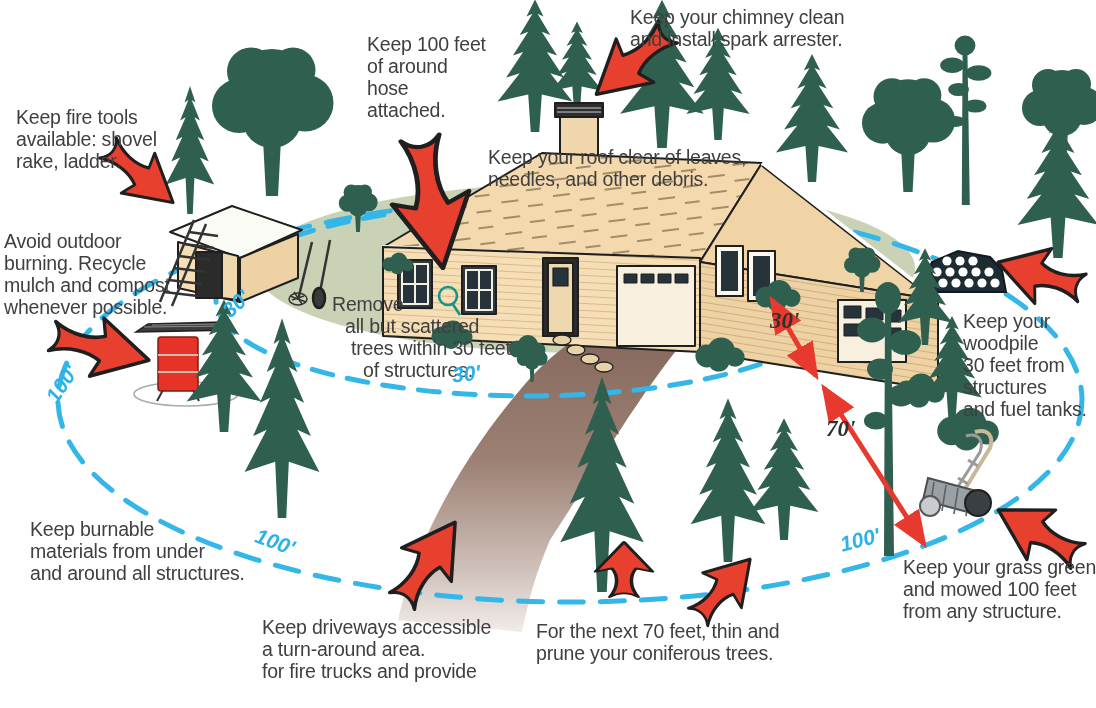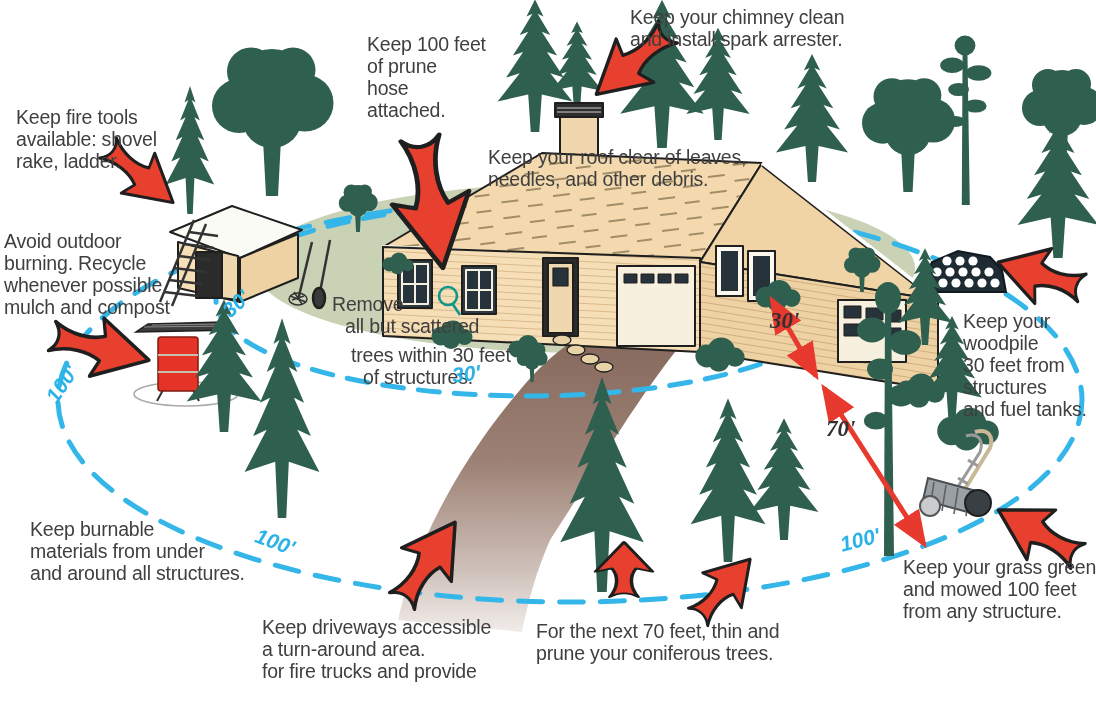--- a/index.html
+++ b/index.html
@@ -3,21 +3,21 @@
 <meta charset="utf-8">
 <style>
   html,body{margin:0;padding:0;background:#fff;}
   #stage{position:relative;width:1096px;height:708px;overflow:hidden;background:#fff;
          font-family:"Liberation Sans",sans-serif;}
   #art{position:absolute;left:0;top:0;}
   .note{position:absolute;font-family:"Liberation Sans",sans-serif;font-size:19.5px;
         line-height:1.13;color:#3f3f3f;white-space:nowrap;letter-spacing:-0.2px;}
   .note span{display:block;}
   .stagger span:nth-child(2){padding-left:13px;}
-  .stagger span:nth-child(3){padding-left:19px;margin-top:7px;}
+  .stagger span:nth-child(3){padding-left:19px;}
   .stagger span:nth-child(4){padding-left:31px;}
   .ringlab{position:absolute;font-family:"Liberation Sans",sans-serif;font-style:italic;
            font-weight:bold;font-size:21px;color:#2bb3e8;white-space:nowrap;}
   .measlab{position:absolute;font-family:"Liberation Serif",serif;font-style:italic;
            font-weight:600;font-size:23px;color:#303030;white-space:nowrap;}
 </style>
 </head>
 <body>
 
 <div id="stage">
@@ -289,41 +289,41 @@
   </g>
 </svg>
 
 <div class="note" style="left:630px;top:6px;">
   <span>Keep your chimney clean</span>
   <span>and install spark arrester.</span>
 </div>
 
 <div class="note" style="left:367px;top:33px;">
   <span>Keep 100 feet</span>
-  <span>of prune</span>
+  <span>of around</span>
   <span>hose</span>
   <span>attached.</span>
 </div>
 
 <div class="note" style="left:488px;top:146px;">
   <span>Keep your roof clear of leaves,</span>
   <span>needles, and other debris.</span>
 </div>
 
 <div class="note" style="left:16px;top:106px;">
   <span>Keep fire tools</span>
   <span>available: shovel</span>
   <span>rake, ladder.</span>
 </div>
 
 <div class="note" style="left:4px;top:230px;">
   <span>Avoid outdoor</span>
   <span>burning. Recycle</span>
+  <span>mulch and compost</span>
   <span>whenever possible.</span>
-  <span>mulch and compost</span>
 </div>
 
 <div class="note stagger" style="left:332px;top:293px;">
   <span>Remove</span>
   <span>all but scattered</span>
   <span>trees within 30 feet</span>
   <span>of structures.</span>
 </div>
 
 <div class="note" style="left:963px;top:310px;">

